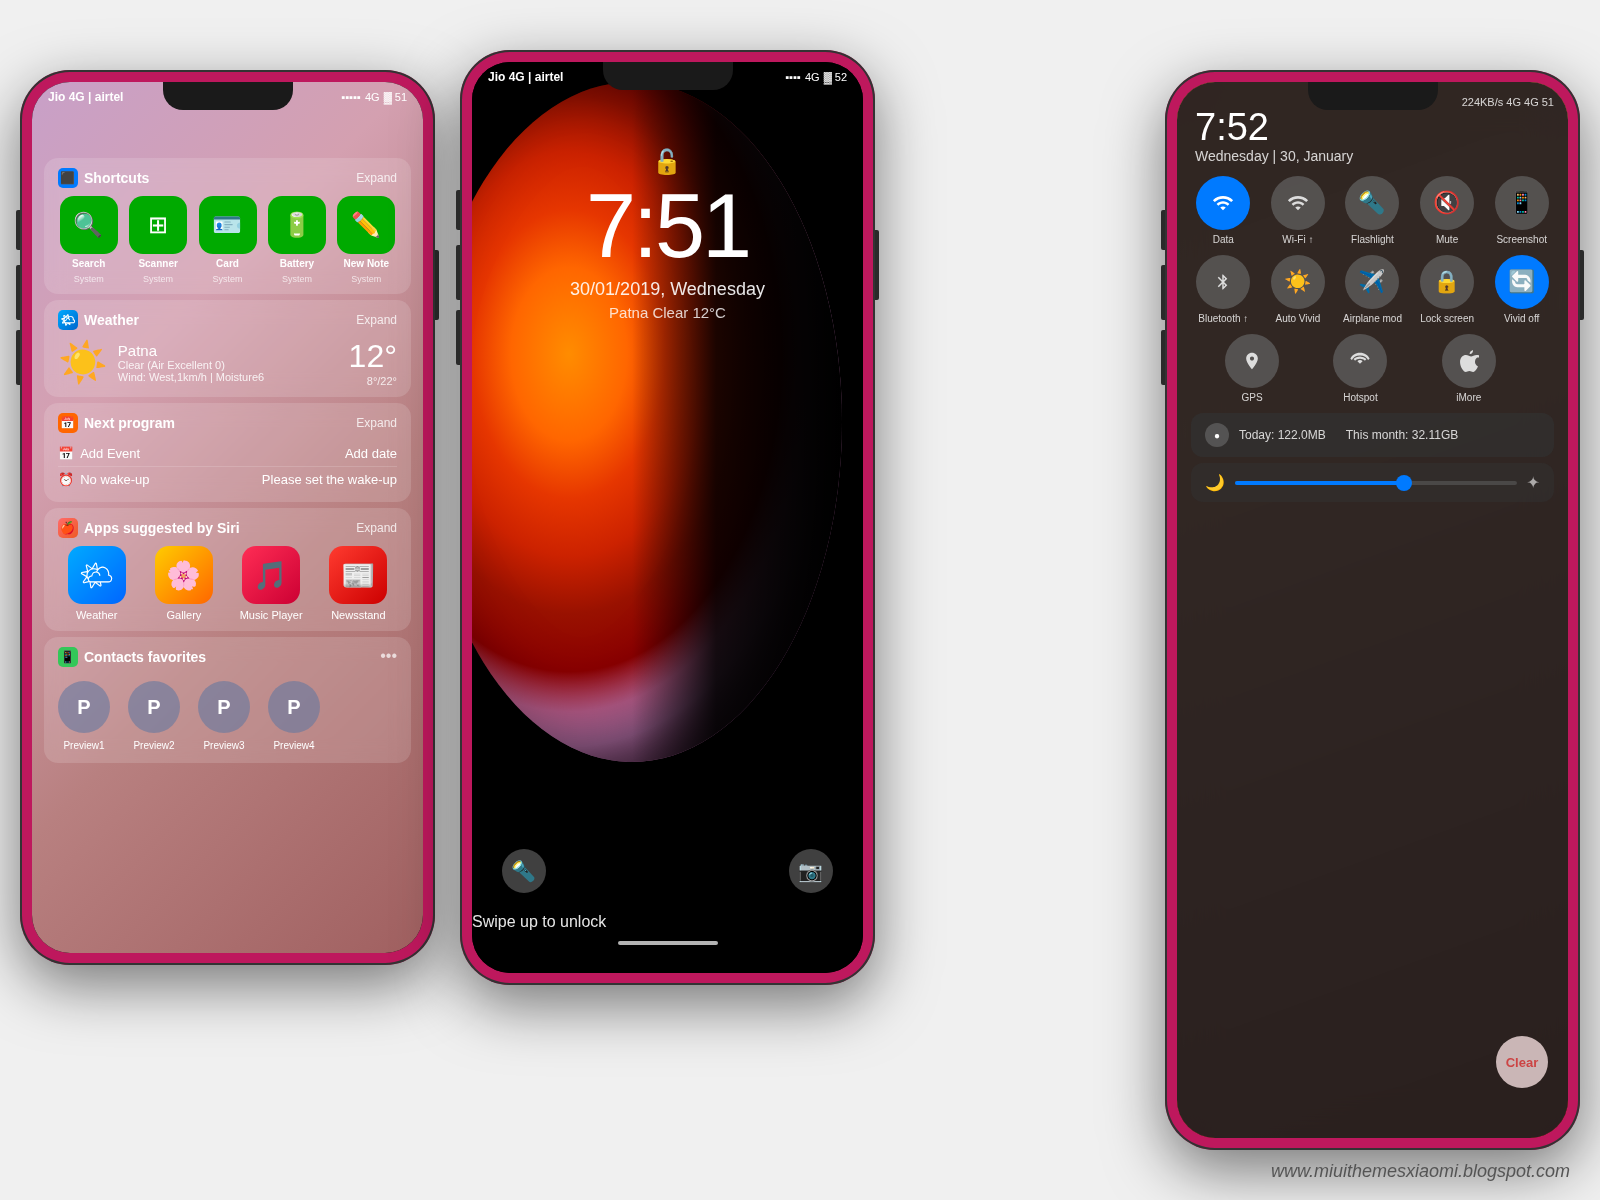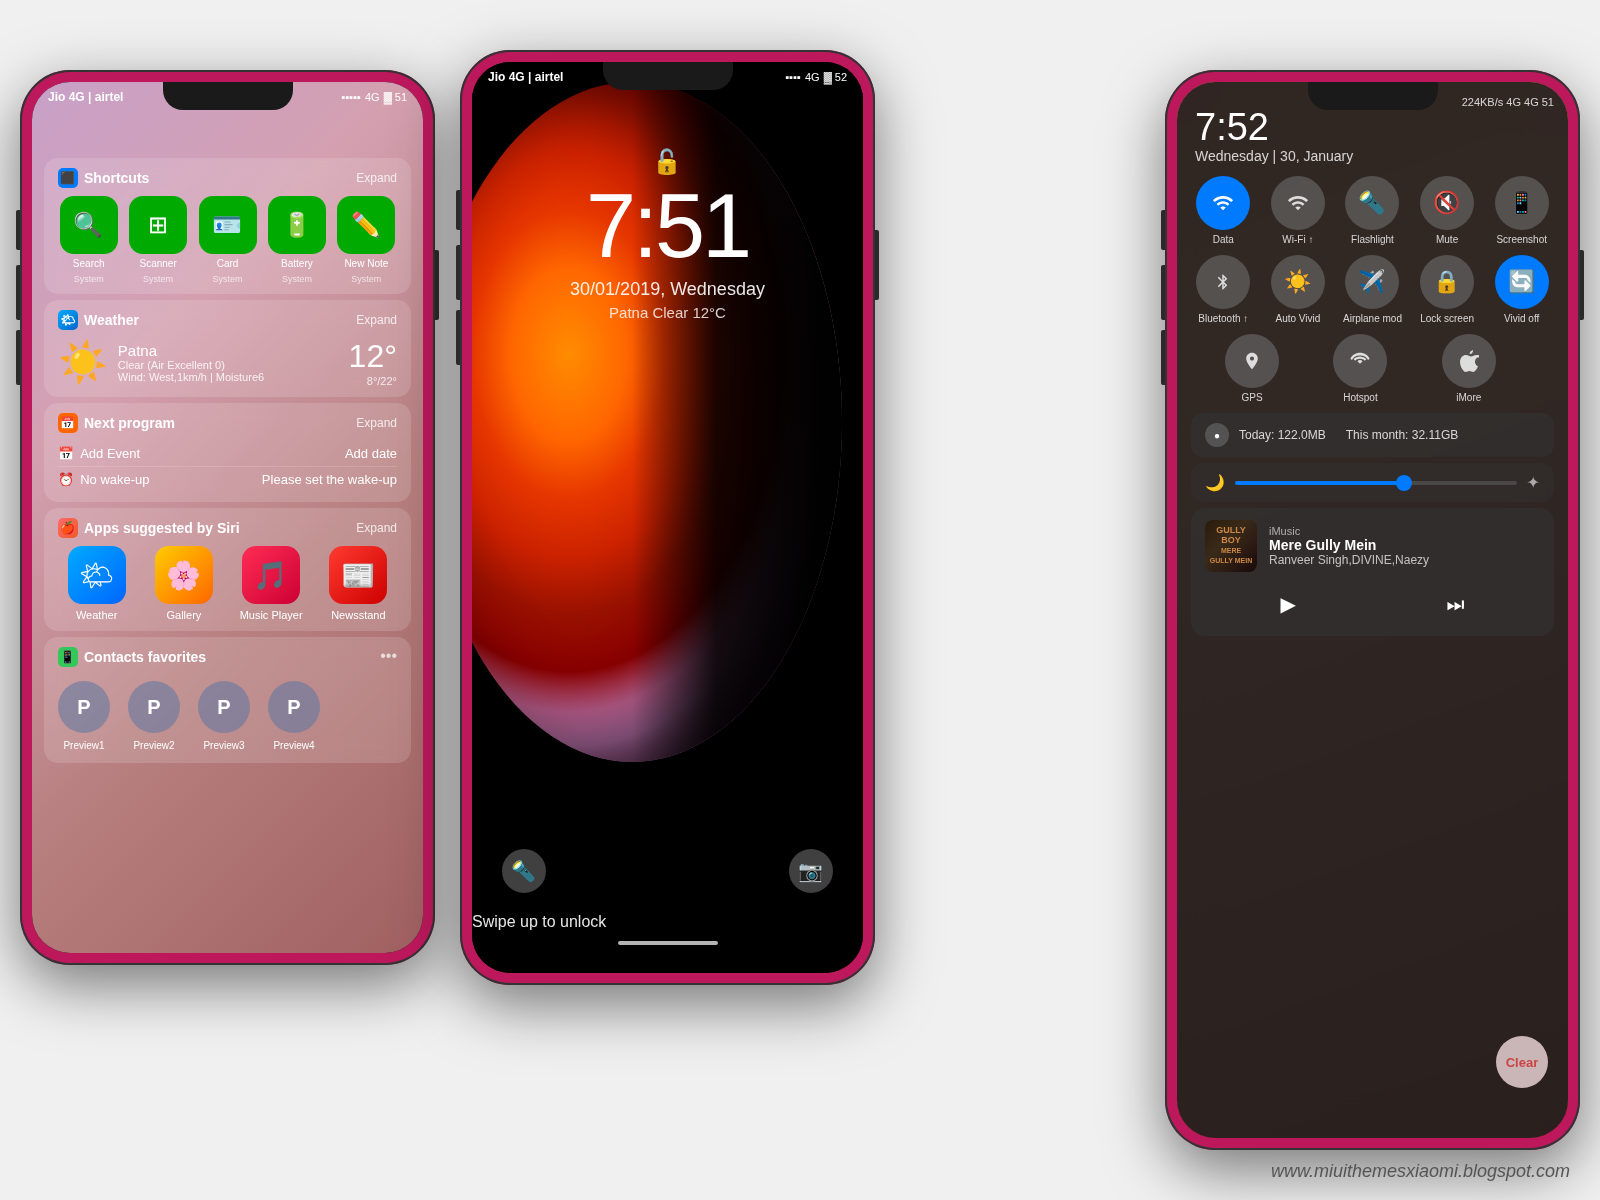--- a/index.html
+++ b/index.html
@@ -175,20 +175,21 @@
       justify-content: center;
       font-size: 24px;
       color: #fff;
     }
 
     .shortcut-label {
       font-size: 10px;
       color: #fff;
       text-align: center;
       line-height: 1.2;
+      font-weight: bold;
     }
 
     .shortcut-sub {
       font-size: 9px;
       color: rgba(255,255,255,0.7);
       text-align: center;
     }
 
     
     .weather-content {
@@ -1040,38 +1041,20 @@
 
       <div class="brightness-row">
         <span class="brightness-icon">🌙</span>
         <div class="slider-track">
           <div class="slider-fill"></div>
           <div class="slider-thumb"></div>
         </div>
         <span class="bright-star">✦</span>
       </div>
 
-      <div class="music-player">
-        <div class="music-header">
-          <div class="album-art">
-            <div class="album-art-inner">
-              <div style="color:#cc8844;font-size:9px;font-weight:bold;text-align:center;line-height:1.1;">GULLY BOY<br><span style="font-size:7px;">MERE GULLY MEIN</span></div>
-            </div>
-          </div>
-          <div class="music-info">
-            <div class="music-app">iMusic</div>
-            <div class="music-title">Mere Gully Mein</div>
-            <div class="music-artist">Ranveer Singh,DIVINE,Naezy</div>
-          </div>
-        </div>
-        <div class="music-controls">
-          <div class="music-btn">▶</div>
-          <div class="music-btn">⏭</div>
-        </div>
-      </div>
 
       <div class="clear-area">
         <div class="clear-btn">Clear</div>
       </div>
 
     </div>
   </div>
 </div>
 
 <div class="watermark">www.miuithemesxiaomi.blogspot.com</div>

